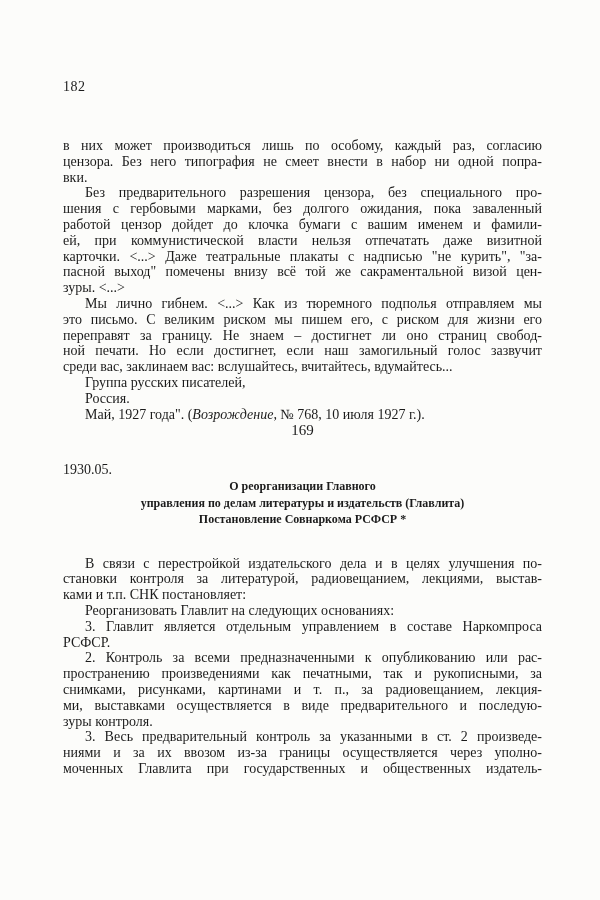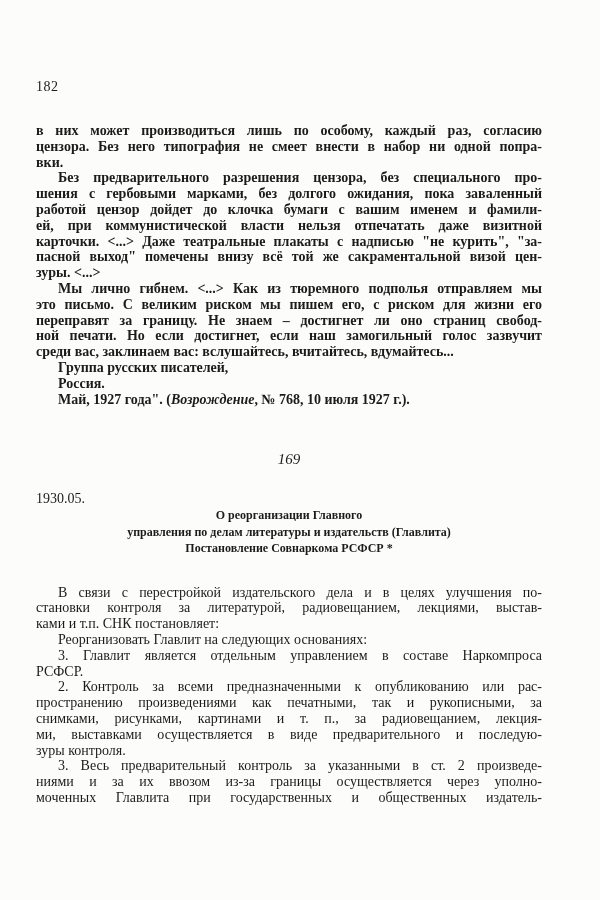--- a/index.html
+++ b/index.html
@@ -7,42 +7,40 @@
     position: relative;
     width: 600px;
     height: 900px;
     margin: 0 auto;
     background: #fcfcfa;
     color: #1b1b1b;
     font-family: "Liberation Serif", "DejaVu Serif", serif;
     font-size: 14px;
     overflow: hidden;
     box-sizing: border-box;
-    padding: 0 58px 0 36px;
+    padding: 0 58px 0 63px;
   }
   .pagenum {
     margin-top: 79px;
     line-height: 16px;
     letter-spacing: 0.5px;
   }
   .textblock { }
   .textblock .line {
     line-height: 15.8px;
     text-align: justify;
     text-align-last: justify;
     white-space: normal;
   }
   .textblock .line.lastline { text-align-last: left; }
   .textblock .line.indent { text-indent: 22px; }
   .it { font-style: italic; }
-  #letter-block { margin-top: 28px; font-weight: bold; }
+  #letter-block { margin-top: 43px; }
   .docnum {
-    margin-top: 44px;
     text-align: center;
-    font-style: italic;
     font-size: 15px;
     line-height: 16px;
   }
   .datemark {
     margin-top: 24px;
     line-height: 15.8px;
   }
   .heading {
     margin-top: 0;
     text-align: center;

